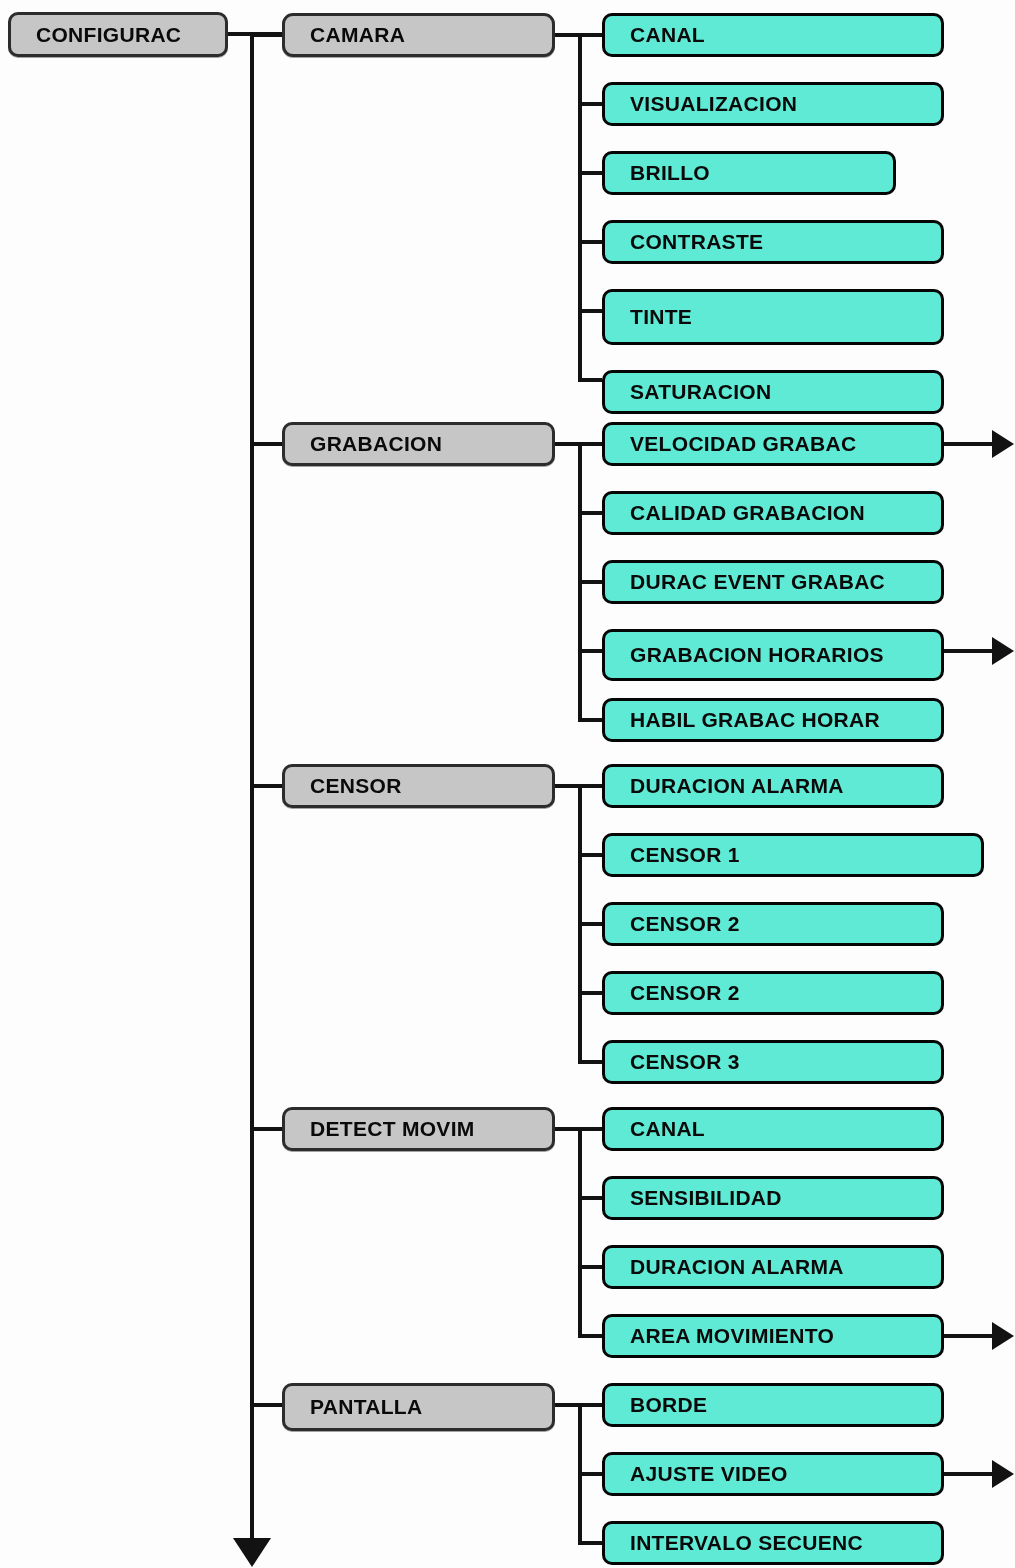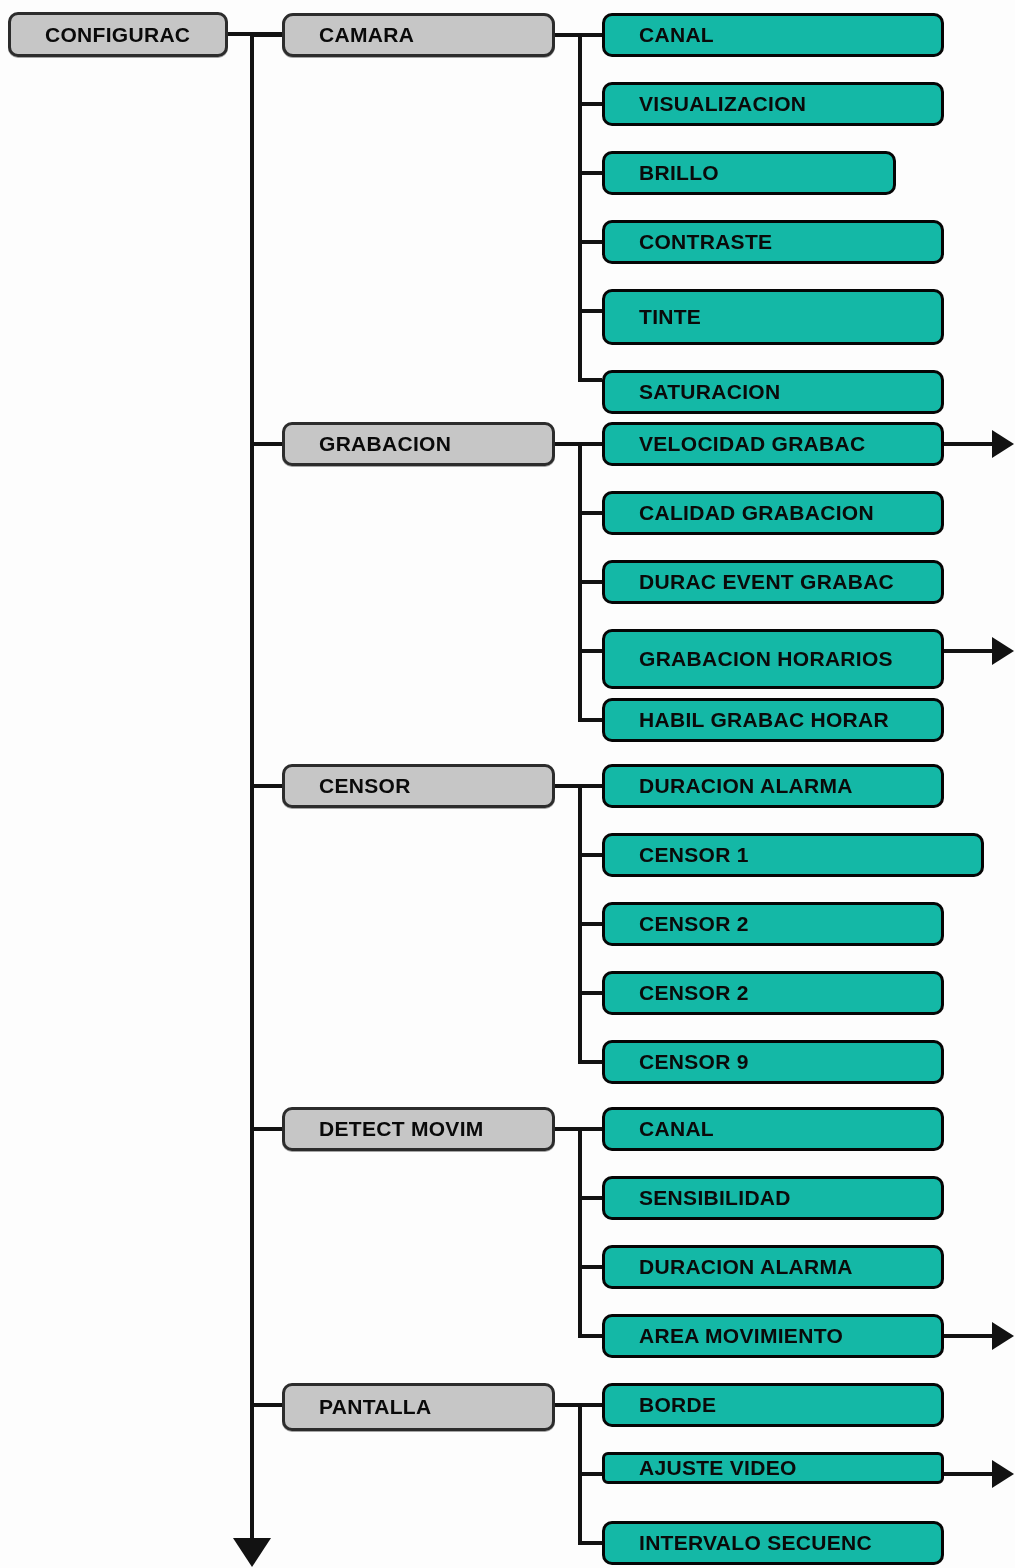--- a/index.html
+++ b/index.html
@@ -9,35 +9,35 @@
     height: 1568px;
     background: #fdfdfd;
     font-family: "Liberation Sans", sans-serif;
     overflow: hidden;
   }
   .node {
     position: absolute;
     box-sizing: border-box;
     display: flex;
     align-items: center;
-    padding-left: 34px;
+    padding-left: 25px;
     border-radius: 10px;
     font-weight: bold;
     font-size: 21px;
     letter-spacing: 0.3px;
     color: #0a0a0a;
     white-space: nowrap;
   }
   .node.gray {
     background: #c6c6c6;
     border: 3px solid #2c2c2c;
     box-shadow: 0 1px 0 rgba(0,0,0,0.35);
   }
   .node.white {
-    background: #14b8a6;
+    background: #5eead4;
     border: 3px solid #050505;
   }
   .line {
     position: absolute;
     background: #121212;
   }
   .arrowhead-right {
     position: absolute;
     width: 0; height: 0;
     border-top: 14px solid transparent;
@@ -109,21 +109,21 @@
       <div class="arrowhead-right" style="left: 992px; top: 430px;"></div>
       <div class="line" style="left: 578px; top: 511px; width: 24px; height: 4px;"></div>
       <div class="node white" style="left: 602px; top: 491px; width: 342px; height: 44px;">
         <span>CALIDAD GRABACION</span>
       </div>
       <div class="line" style="left: 578px; top: 580px; width: 24px; height: 4px;"></div>
       <div class="node white" style="left: 602px; top: 560px; width: 342px; height: 44px;">
         <span>DURAC EVENT GRABAC</span>
       </div>
       <div class="line" style="left: 578px; top: 649px; width: 24px; height: 4px;"></div>
-      <div class="node white" style="left: 602px; top: 629px; width: 342px; height: 60px;">
+      <div class="node white" style="left: 602px; top: 629px; width: 342px; height: 52px;">
         <span>GRABACION HORARIOS</span>
       </div>
       <div class="line" style="left: 944px; top: 649px; width: 50px; height: 4px;"></div>
       <div class="arrowhead-right" style="left: 992px; top: 637px;"></div>
       <div class="line" style="left: 578px; top: 718px; width: 24px; height: 4px;"></div>
       <div class="node white" style="left: 602px; top: 698px; width: 342px; height: 44px;">
         <span>HABIL GRABAC HORAR</span>
       </div>
       <div class="line" style="left: 250px; top: 784px; width: 32px; height: 4px;"></div>
       <div class="node gray" style="left: 282px; top: 764px; width: 273px; height: 44px;">
@@ -142,21 +142,21 @@
       <div class="line" style="left: 578px; top: 922px; width: 24px; height: 4px;"></div>
       <div class="node white" style="left: 602px; top: 902px; width: 342px; height: 44px;">
         <span>CENSOR 2</span>
       </div>
       <div class="line" style="left: 578px; top: 991px; width: 24px; height: 4px;"></div>
       <div class="node white" style="left: 602px; top: 971px; width: 342px; height: 44px;">
         <span>CENSOR 2</span>
       </div>
       <div class="line" style="left: 578px; top: 1060px; width: 24px; height: 4px;"></div>
       <div class="node white" style="left: 602px; top: 1040px; width: 342px; height: 44px;">
-        <span>CENSOR 9</span>
+        <span>CENSOR 3</span>
       </div>
       <div class="line" style="left: 250px; top: 1127px; width: 32px; height: 4px;"></div>
       <div class="node gray" style="left: 282px; top: 1107px; width: 273px; height: 44px;">
         <span>DETECT MOVIM</span>
       </div>
       <div class="line" style="left: 555px; top: 1127px; width: 27px; height: 4px;"></div>
       <div class="line" style="left: 578px; top: 1127px; width: 4px; height: 211px;"></div>
       <div class="line" style="left: 578px; top: 1127px; width: 24px; height: 4px;"></div>
       <div class="node white" style="left: 602px; top: 1107px; width: 342px; height: 44px;">
         <span>CANAL</span>
@@ -179,21 +179,21 @@
       <div class="node gray" style="left: 282px; top: 1383px; width: 273px; height: 48px;">
         <span>PANTALLA</span>
       </div>
       <div class="line" style="left: 555px; top: 1403px; width: 27px; height: 4px;"></div>
       <div class="line" style="left: 578px; top: 1403px; width: 4px; height: 142px;"></div>
       <div class="line" style="left: 578px; top: 1403px; width: 24px; height: 4px;"></div>
       <div class="node white" style="left: 602px; top: 1383px; width: 342px; height: 44px;">
         <span>BORDE</span>
       </div>
       <div class="line" style="left: 578px; top: 1472px; width: 24px; height: 4px;"></div>
-      <div class="node white" style="left: 602px; top: 1452px; width: 342px; height: 32px; border-radius: 6px;">
+      <div class="node white" style="left: 602px; top: 1452px; width: 342px; height: 44px;">
         <span>AJUSTE VIDEO</span>
       </div>
       <div class="line" style="left: 944px; top: 1472px; width: 50px; height: 4px;"></div>
       <div class="arrowhead-right" style="left: 992px; top: 1460px;"></div>
       <div class="line" style="left: 578px; top: 1541px; width: 24px; height: 4px;"></div>
       <div class="node white" style="left: 602px; top: 1521px; width: 342px; height: 44px;">
         <span>INTERVALO SECUENC</span>
       </div>
     </div>
 </div>

